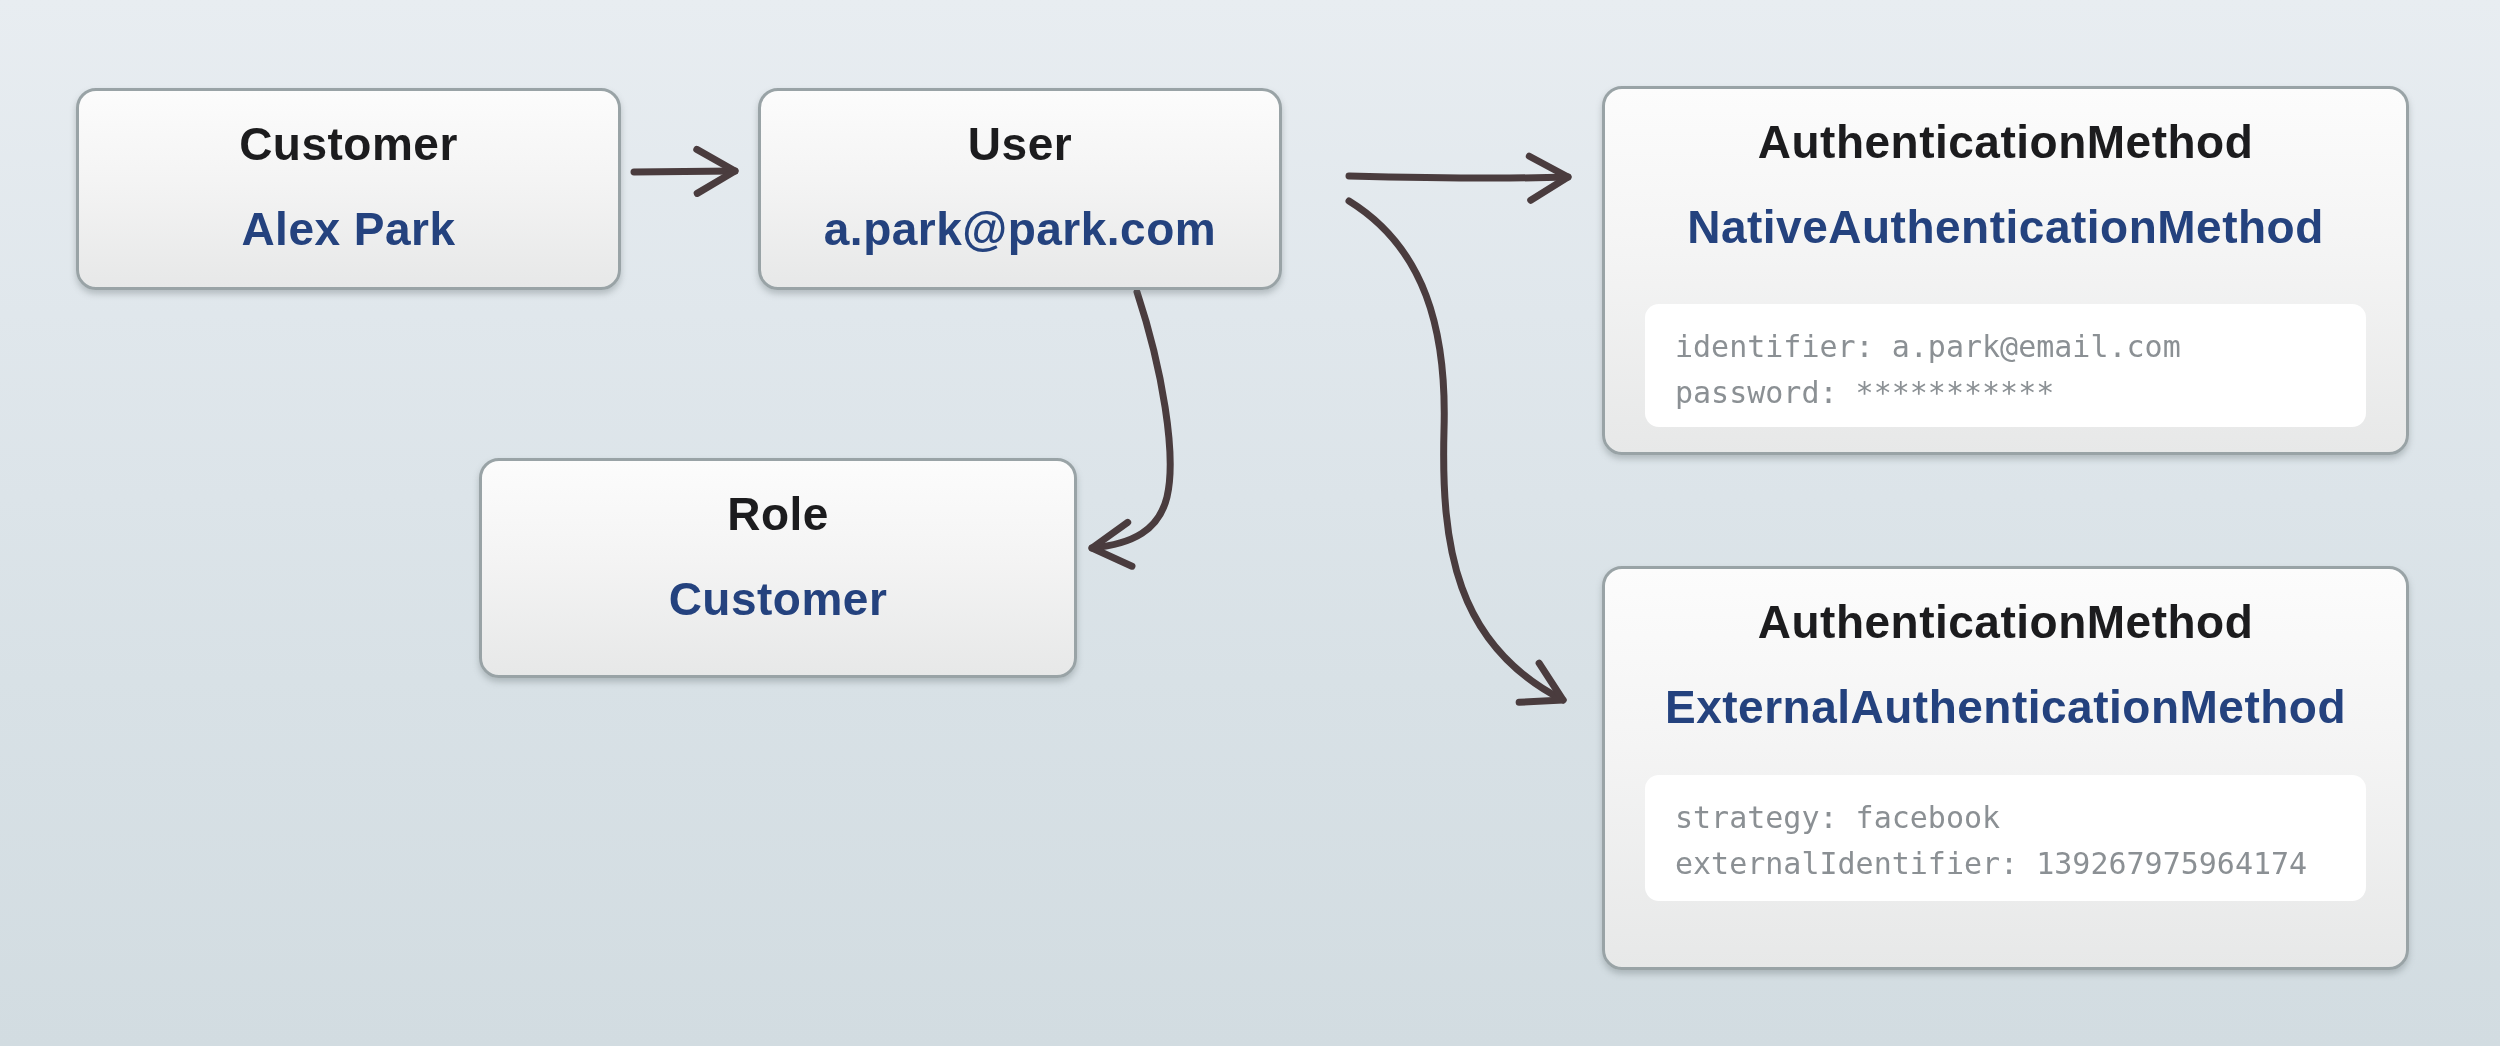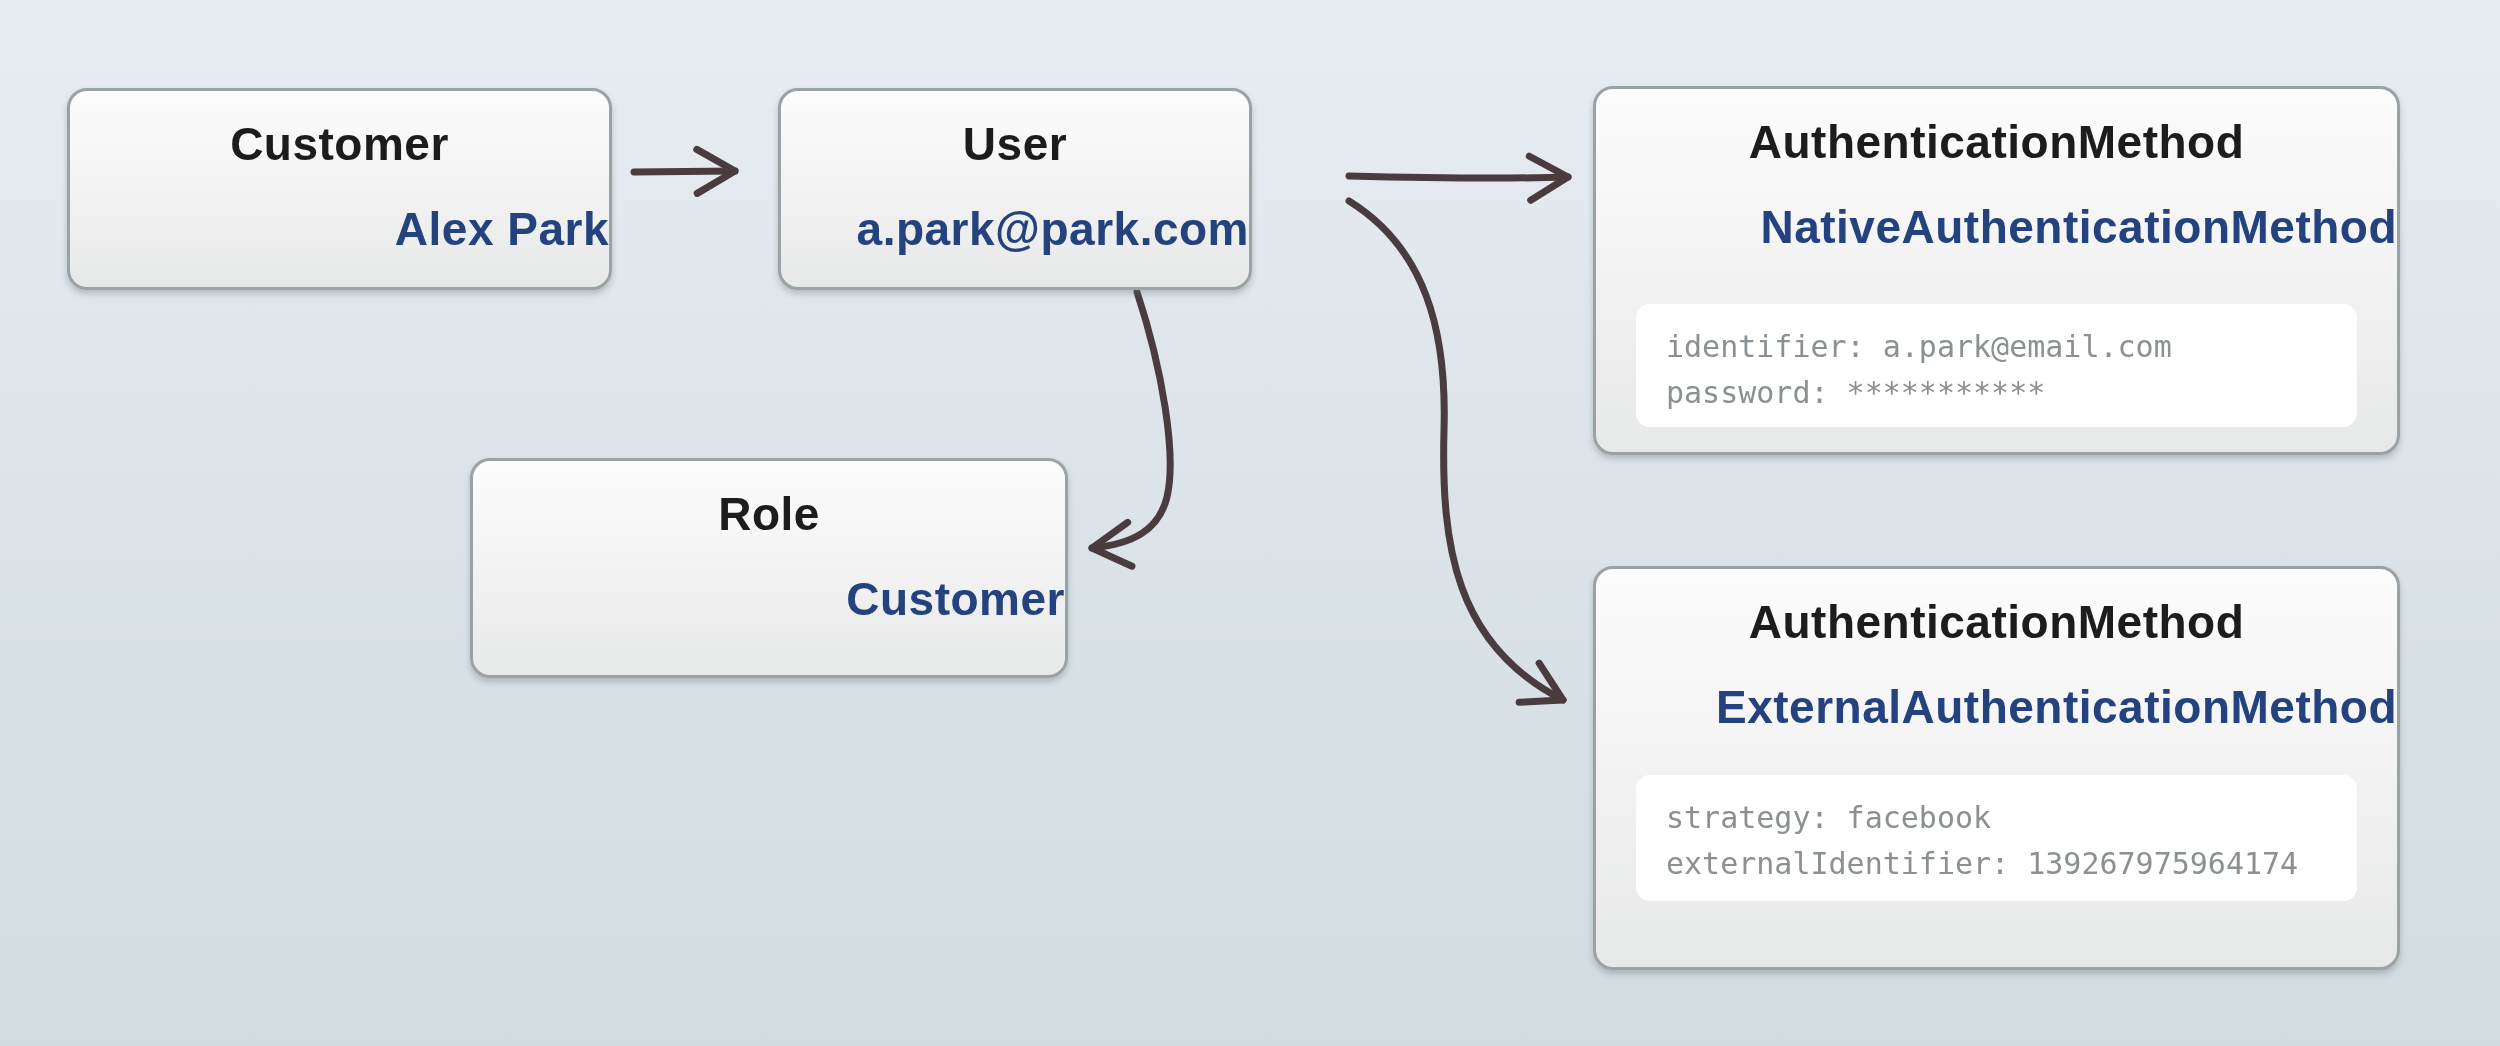--- a/index.html
+++ b/index.html
@@ -21,35 +21,36 @@
     width: 2500px;
     height: 1046px;
   }
   .card {
     position: absolute;
     box-sizing: border-box;
     border: 3px solid #99a3a6;
     border-radius: 20px;
     background: linear-gradient(180deg, #fcfcfc 0%, #f4f4f4 45%, #e7e8e8 100%);
     box-shadow: 0 4px 6px rgba(96, 108, 113, 0.35);
+    margin-left: 9px;
   }
   .card-title {
     position: absolute;
     top: 28px; left: 0; right: 0;
     text-align: center;
     font-size: 46px;
     font-weight: bold;
     color: #1c1c1e;
     line-height: 1.1;
     letter-spacing: 0.5px;
   }
   .card-value {
     position: absolute;
     top: 113px; left: 0; right: 0;
-    text-align: right;
+    text-align: center;
     font-size: 46px;
     font-weight: bold;
     color: #24427e;
     line-height: 1.1;
     letter-spacing: 0.5px;
   }
   .attr-panel {
     position: absolute;
     top: 215px; left: 40px; right: 40px;
     height: 123px;
@@ -59,21 +60,21 @@
     padding: 20px 30px 0 30px;
   }
   .attr-line {
     font-family: "DejaVu Sans Mono", monospace;
     font-size: 30px;
     line-height: 46px;
     color: #8b9094;
     white-space: pre;
   }
   #card-customer { left: 67px;  top: 88px;  width: 545px; height: 202px; }
-  #card-user     { left: 778px; top: 88px;  width: 474px; height: 202px; }
+  #card-user     { left: 749px; top: 88px;  width: 524px; height: 202px; }
   #card-role     { left: 470px; top: 458px; width: 598px; height: 220px; }
   #card-auth-native   { left: 1593px; top: 86px;  width: 807px; height: 369px; }
   #card-auth-external { left: 1593px; top: 566px; width: 807px; height: 404px; }
   #card-auth-external .attr-panel { top: 206px; height: 126px; }
   .edge {
     fill: none;
     stroke: #4a3c3e;
     stroke-width: 7;
     stroke-linecap: round;
     stroke-linejoin: round;

